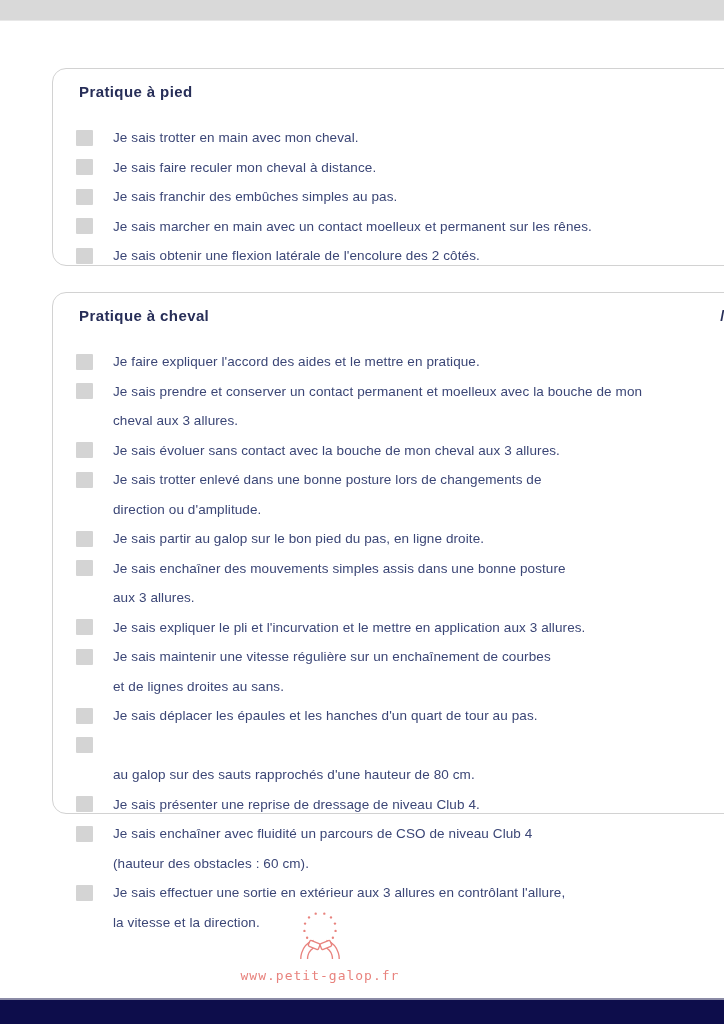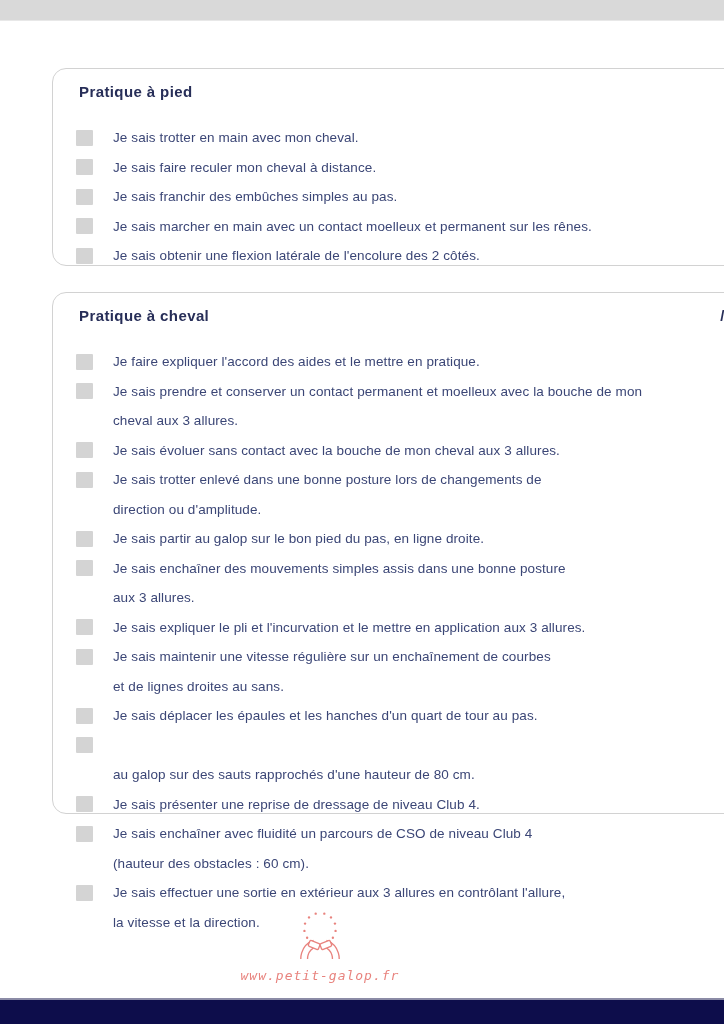--- a/index.html
+++ b/index.html
@@ -56,21 +56,20 @@
     margin-right: 20px;
   }
   .checkbox.hidden { visibility: hidden; }
   .itemtext {
     font-size: 13.5px; color: #3b4676; letter-spacing: 0.1px;
     white-space: nowrap;
   }
   .footer {
     position: absolute; top: 903px; left: 0; width: 640px;
     text-align: center;
-    font-style: italic;
   }
   .footer svg { display: inline-block; }
   .website {
     margin-top: 5px;
     font-family: "DejaVu Sans Mono", monospace;
     font-size: 13px; letter-spacing: 1px;
     color: #e8837e;
   }
 </style>
 </head>

